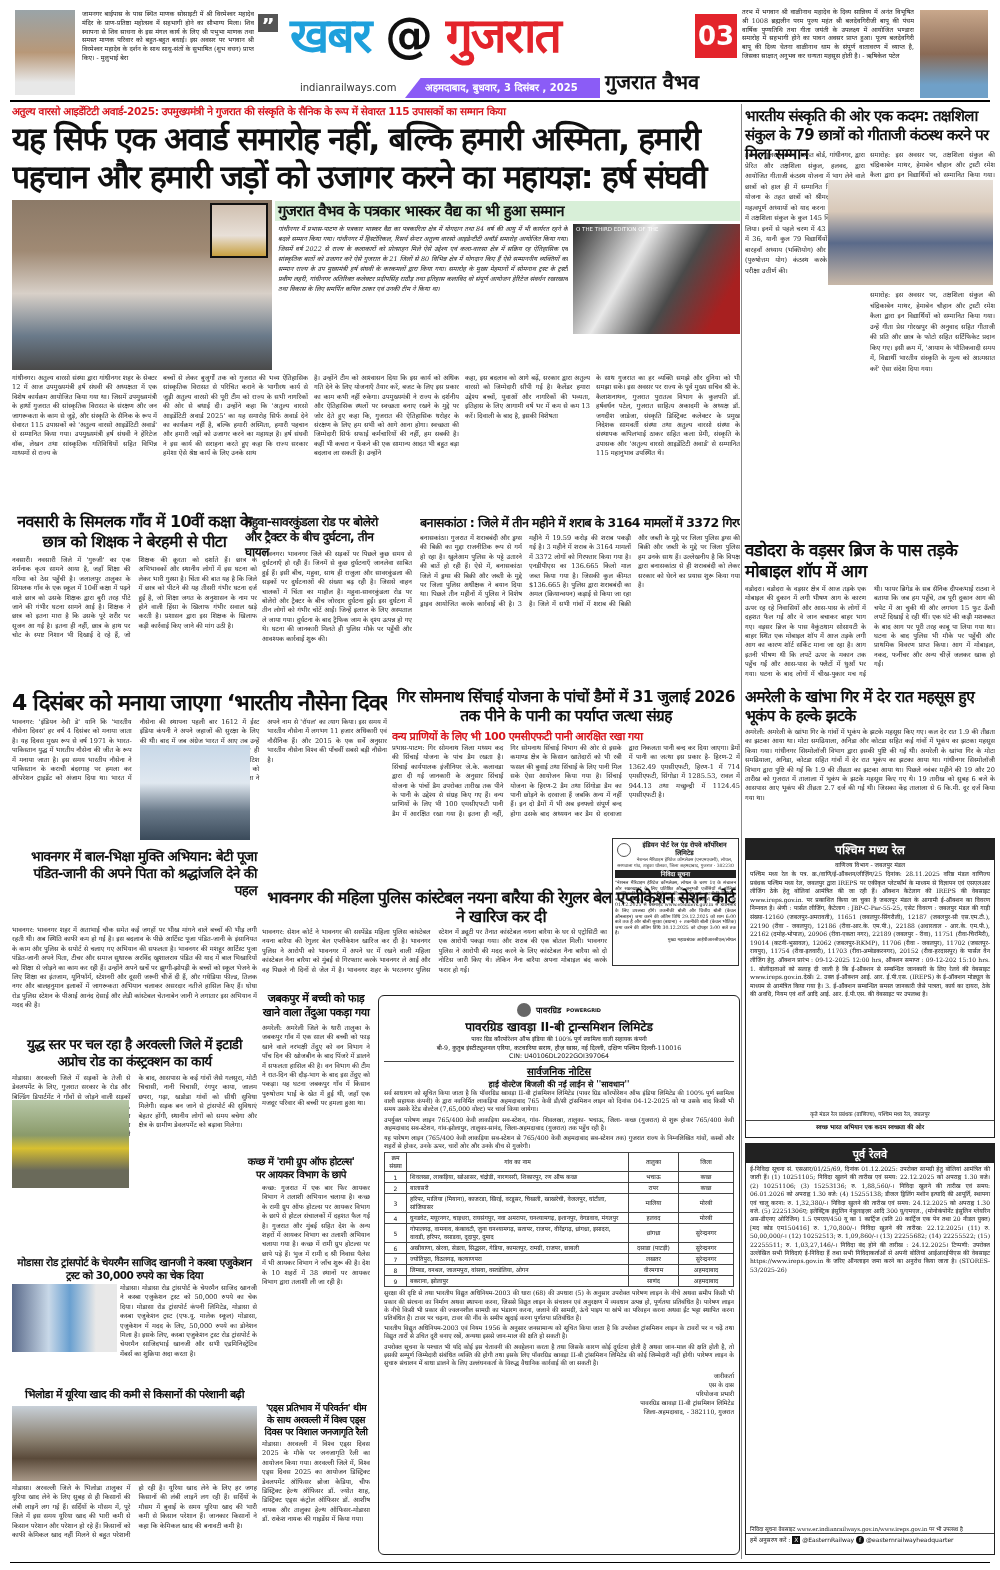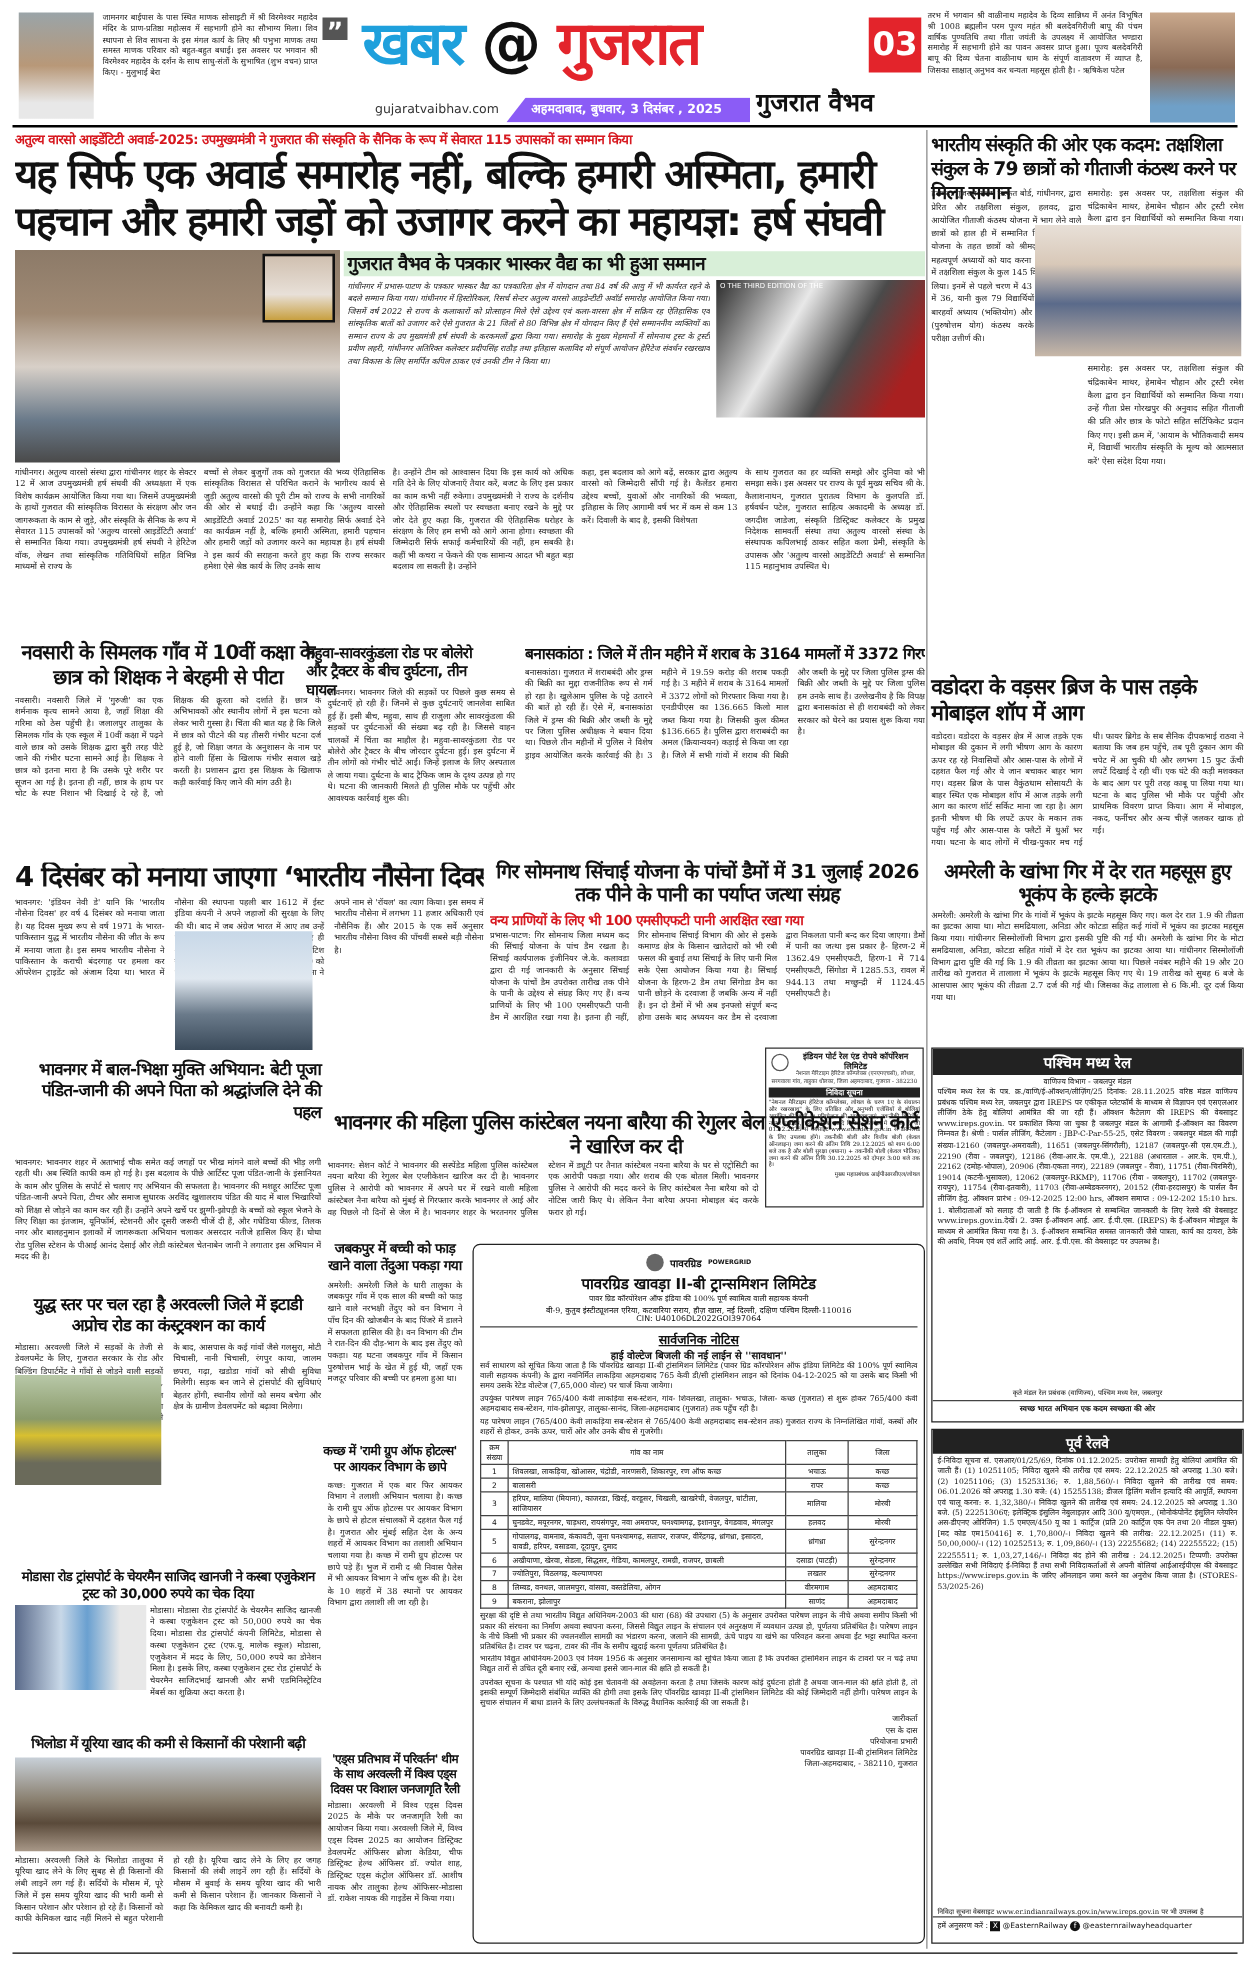--- a/index.html
+++ b/index.html
@@ -21,21 +21,21 @@
 <div class="abs txt" style="left:82px;top:10px;width:172px;height:90px;font-size:6.4px;line-height:8.8px">जामनगर बाईपास के पास स्थित माणक सोसाइटी में श्री विरमेश्वर महादेव मंदिर के प्राण-प्रतिष्ठा महोत्सव में सहभागी होने का सौभाग्य मिला। शिव स्थापना से शिव साधना के इस मंगल कार्य के लिए श्री पभुभा माणक तथा समस्त माणक परिवार को बहुत-बहुत बधाई। इस अवसर पर भगवान श्री विरमेश्वर महादेव के दर्शन के साथ साधु-संतों के सुभाषित (शुभ वचन) प्राप्त किए। - मुलुभाई बेरा</div>
 <div class="abs sans" style="left:258px;top:14px;width:20px;height:18px;background:#555;color:#fff;font-size:20px;line-height:22px;text-align:center;font-weight:bold">”</div>
 
 <div class="abs" style="left:290px;top:2px;width:380px;height:70px;font-family:'DejaVu Sans',sans-serif;font-weight:bold;font-size:48px;line-height:66px;letter-spacing:-2px;white-space:nowrap">
   <span style="color:#1ea0dc">खबर</span>
   <span style="color:#111">@</span>
   <span style="color:#e3242b">गुजरात</span>
 </div>
 <div class="abs sans" style="left:695px;top:14px;width:42px;height:44px;background:#e3242b;color:#fff;font-size:26px;font-weight:bold;line-height:44px;text-align:center">03</div>
 
-<div class="abs sans" style="left:300px;top:82px;font-size:10px;color:#333">gujaratvaibhav.com</div>
+<div class="abs sans" style="left:300px;top:82px;font-size:10px;color:#333">indianrailways.com</div>
 <div class="abs sans" style="left:405px;top:78px;width:195px;height:20px;background:#8b5cf6;clip-path:polygon(8% 0,100% 0,100% 100%,0 100%)">
   <span style="display:block;color:#fff;font-size:10px;font-weight:bold;line-height:20px;padding-left:20px;white-space:nowrap">अहमदाबाद, बुधवार, 3 दिसंबर , 2025</span>
 </div>
 <div class="abs sans" style="left:605px;top:68px;font-size:20px;font-weight:bold;color:#111;white-space:nowrap">गुजरात वैभव</div>
 
 <div class="abs txt" style="left:742px;top:8px;width:172px;height:92px;font-size:6.4px;line-height:8.8px">तरभ में भगवान श्री वाळीनाथ महादेव के दिव्य सान्निध्य में अनंत विभूषित श्री 1008 ब्रह्मलीन परम पूज्य महंत श्री बलदेवगिरीजी बापू की पंचम वार्षिक पुण्यतिथि तथा गीता जयंती के उपलक्ष्य में आयोजित भण्डारा समारोह में सहभागी होने का पावन अवसर प्राप्त हुआ। पूज्य बलदेवगिरी बापू की दिव्य चेतना वाळीनाथ धाम के संपूर्ण वातावरण में व्याप्त है, जिसका साक्षात् अनुभव कर धन्यता महसूस होती है। - ऋषिकेश पटेल</div>
 <div class="abs photo" style="left:920px;top:10px;width:68px;height:88px;background:linear-gradient(180deg,#c9a88c,#8a6a55 50%,#6fa0c8 85%)"></div>
 
 <div class="abs rule" style="left:10px;top:100px;width:980px;height:2px"></div>
 
@@ -86,21 +86,21 @@
 
 <div class="abs box" style="left:612px;top:838px;width:127px;height:128px;padding:2px;overflow:hidden">
   <div style="width:14px;height:14px;border-radius:50%;border:1px solid #555;float:left;margin:2px"></div>
   <div class="sans" style="font-size:6.5px;font-weight:bold;text-align:center;line-height:8px">इंडियन पोर्ट रेल एंड रोपवे कॉर्पोरेशन लिमिटेड</div>
   <div style="font-size:4.5px;text-align:center;line-height:5.5px;color:#333">नेशनल मैरिटाइम हेरिटेज कॉम्प्लेक्स (एनएमएचसी), लोथल, सरगवाला गांव, ताहुका धोलका, जिला अहमदाबाद, गुजरात - 382230</div>
   <div class="sans" style="background:#222;color:#fff;font-size:6px;text-align:center;font-weight:bold;margin:2px 0">निविदा सूचना</div>
   <div style="font-size:4.6px;line-height:5.6px;text-align:justify">"नेशनल मैरिटाइम हेरिटेज कॉम्प्लेक्स, लोथल के चरण 1ए के संचालन और रखरखाव" के लिए प्रतिष्ठित और अनुभवी एजेंसियों से बोलियां आमंत्रित की जाती हैं। परियोजना की आवश्यकताएं, तकनीकी विनिर्देश, नक्शा मानचित्र, चयन प्रक्रिया आदि निविदा दस्तावेज में शामिल हैं, जो 01.12.2025 से वेबसाइट www.etenders.gov.in से डाउनलोड के लिए उपलब्ध होंगे। तकनीकी बोली और वित्तीय बोली (केवल ऑनलाइन) जमा करने की अंतिम तिथि 29.12.2025 को शाम 6:00 बजे तक है और बोली सुरक्षा (बयाना) + तकनीकी बोली (केवल भौतिक) जमा करने की अंतिम तिथि 30.12.2025 को दोपहर 3:00 बजे तक है।</div>
   <div style="font-size:4.6px;text-align:right">मुख्य महाप्रबंधक आईपीआरसीएल/लोथल</div>
 </div>
 
-<div class="abs hl" style="left:745px;top:688px;width:250px;font-size:15.5px;line-height:19px;text-align:center;letter-spacing:-0.6px">अमरेली के खांभा गिर में देर रात महसूस हुए भूकंप के हल्के झटके</div>
+<div class="abs hl" style="left:745px;top:688px;width:250px;font-size:15.5px;line-height:19px;text-align:left;letter-spacing:-0.6px">अमरेली के खांभा गिर में देर रात महसूस हुए भूकंप के हल्के झटके</div>
 <div class="abs txt" style="left:745px;top:728px;width:250px;height:100px">अमरेली: अमरेली के खांभा गिर के गांवों में भूकंप के झटके महसूस किए गए। कल देर रात 1.9 की तीव्रता का झटका आया था। मोटा समढियाला, अनिडा और कोटडा सहित कई गांवों में भूकंप का झटका महसूस किया गया। गांधीनगर सिस्मोलॉजी विभाग द्वारा इसकी पुष्टि की गई थी। अमरेली के खांभा गिर के मोटा समढियाला, अनिडा, कोटडा सहित गांवों में देर रात भूकंप का झटका आया था। गांधीनगर सिस्मोलॉजी विभाग द्वारा पुष्टि की गई कि 1.9 की तीव्रता का झटका आया था। पिछले नवंबर महीने की 19 और 20 तारीख को गुजरात में तालाला में भूकंप के झटके महसूस किए गए थे। 19 तारीख को सुबह 6 बजे के आसपास आए भूकंप की तीव्रता 2.7 दर्ज की गई थी। जिसका केंद्र तालाला से 6 कि.मी. दूर दर्ज किया गया था।</div>
 
 <div class="abs box" style="left:745px;top:838px;width:250px;height:300px;border:1.5px solid #222;overflow:hidden">
   <div class="sans" style="background:#222;color:#fff;font-size:12px;font-weight:bold;text-align:center;padding:2px 0">पश्चिम मध्य रेल</div>
   <div class="sans" style="font-size:6px;text-align:center;padding:1px 0">वाणिज्य विभाग - जबलपुर मंडल</div>
   <div style="font-size:6px;line-height:8.6px;text-align:justify;padding:0 4px;height:240px;overflow:hidden">पश्चिम मध्य रेल के पत्र. क्र./वाणि/ई-ऑक्शन/लीज़िंग/25 दिनांक: 28.11.2025 वरिष्ठ मंडल वाणिज्य प्रबंधक पश्चिम मध्य रेल, जबलपुर द्वारा IREPS पर एकीकृत प्लेटफॉर्म के माध्यम से विज्ञापन एवं एसएलआर लीजिंग ठेके हेतु बोलियां आमंत्रित की जा रही हैं। ऑक्शन कैटेलाग की IREPS की वेबसाइट www.ireps.gov.in. पर प्रकाशित किया जा चुका है जबलपुर मंडल के आगामी ई-ऑक्शन का विवरण निम्नवत है। श्रेणी : पार्सल लीजिंग, कैटेलाग : JBP-C-Par-55-25, एसेट विवरण : जबलपुर मंडल की गाड़ी संख्या-12160 (जबलपुर-अमरावती), 11651 (जबलपुर-सिंगरौली), 12187 (जबलपुर-सी एस.एम.टी.), 22190 (रीवा - जबलपुर), 12186 (रीवा-आर.के. एम.पी.), 22188 (अधारताल - आर.के. एम.पी.), 22162 (दमोह-भोपाल), 20906 (रीवा-एकता नगर), 22189 (जबलपुर - रीवा), 11751 (रीवा-चिरमिरी), 19014 (कटनी-भुसावल), 12062 (जबलपुर-RKMP), 11706 (रीवा - जबलपुर), 11702 (जबलपुर-रायपुर), 11754 (रीवा-इतवारी), 11703 (रीवा-अम्बेडकरनगर), 20152 (रीवा-हरदासपुर) के पार्सल वैन लीजिंग हेतु. ऑक्शन प्रारंभ : 09-12-2025 12:00 hrs, ऑक्शन समाप्त : 09-12-202 15:10 hrs. 1. बोलीदाताओं को सलाह दी जाती है कि ई-ऑक्शन से सम्बन्धित जानकारी के लिए रेलवे की वेबसाइट www.ireps.gov.in.देखें। 2. उक्त ई-ऑक्शन आई. आर. ई.पी.एस. (IREPS) के ई-ऑक्शन मोड्यूल के माध्यम से आमंत्रित किया गया है। 3. ई-ऑक्शन सम्बन्धित समस्त जानकारी जैसे पात्रता, कार्य का दायरा, ठेके की अवधि, नियम एवं शर्तें आदि आई. आर. ई.पी.एस. की वेबसाइट पर उपलब्ध है।</div>
   <div style="font-size:5.5px;text-align:center">कृते मंडल रेल प्रबंधक (वाणिज्य), पश्चिम मध्य रेल, जबलपुर</div>
   <div class="sans" style="font-size:6px;text-align:center;font-weight:bold;border-top:1px solid #444;margin-top:2px;padding-top:2px">स्वच्छ भारत अभियान एक कदम स्वच्छता की ओर</div>
 </div>
 
@@ -123,21 +123,21 @@
 <div class="abs hl" style="left:262px;top:888px;width:478px;font-size:16px;line-height:19px;text-align:center;letter-spacing:-0.7px">भावनगर की महिला पुलिस कांस्टेबल नयना बारैया की रेगुलर बेल एप्लीकेशन सेशन कोर्ट ने खारिज कर दी</div>
 <div class="abs txt" style="left:262px;top:928px;width:345px;height:60px;column-count:2;column-gap:8px">भावनगर: सेशन कोर्ट ने भावनगर की सस्पेंडेड महिला पुलिस कांस्टेबल नयना बारैया की रेगुलर बेल एप्लीकेशन खारिज कर दी है। भावनगर पुलिस ने आरोपी को भावनगर में अपने घर में रखने वाली महिला कांस्टेबल नैना बारैया को मुंबई से गिरफ्तार करके भावनगर ले आई और वह पिछले नौ दिनों से जेल में है। भावनगर शहर के भरतनगर पुलिस स्टेशन में ड्यूटी पर तैनात कांस्टेबल नयना बारैया के घर से एट्रोसिटी का एक आरोपी पकड़ा गया। और शराब की एक बोतल मिली। भावनगर पुलिस ने आरोपी की मदद करने के लिए कांस्टेबल नैना बारैया को दो नोटिस जारी किए थे। लेकिन नैना बारैया अपना मोबाइल बंद करके फरार हो गई।</div>
 
 <div class="abs hl" style="left:12px;top:1036px;width:245px;font-size:13.5px;line-height:17px;text-align:center;letter-spacing:-0.6px">युद्ध स्तर पर चल रहा है अरवल्ली जिले में इटाडी अप्रोच रोड का कंस्ट्रक्शन का कार्य</div>
 <div class="abs txt" style="left:12px;top:1074px;width:245px;height:178px;column-count:2;column-gap:8px">मोडासा। अरवल्ली जिले में सड़कों के तेजी से डेवलपमेंट के लिए, गुजरात सरकार के रोड और बिल्डिंग डिपार्टमेंट ने गाँवों से जोड़ने वाली सड़कों को बनाने का काम शुरू किया है। इसी के तहत, अरावली जिले के रोड और बिल्डिंग पंचायत डिपार्टमेंट द्वारा इटाडी अप्रोच रोड का कंस्ट्रक्शन का काम अभी तेजी से चल रहा है। सड़क के बन जाने के बाद, आसपास के कई गांवों जैसे गलसुरा, मोटी चिचासी, नानी चिचासी, रंगपुर काया, जालम छपरा, गढ़ा, खडोडा गांवों को सीधी सुविधा मिलेगी। सड़क बन जाने से ट्रांसपोर्ट की सुविधाएं बेहतर होंगी, स्थानीय लोगों को समय बचेगा और क्षेत्र के ग्रामीण डेवलपमेंट को बढ़ावा मिलेगा।</div>
 <div class="abs photo" style="left:12px;top:1100px;width:117px;height:88px;background:linear-gradient(180deg,#b8c8a8,#8a9a6a 40%,#d8c030 55%,#6a6a5a 80%)"></div>
 
 <div class="abs hl" style="left:262px;top:992px;width:108px;font-size:11px;line-height:14px;text-align:center;letter-spacing:-0.5px">जबकपुर में बच्ची को फाड़ खाने वाला तेंदुआ पकड़ा गया</div>
 <div class="abs txt" style="left:262px;top:1024px;width:108px;height:128px">अमरेली: अमरेली जिले के धारी तालुका के जबकपुर गाँव में एक साल की बच्ची को फाड़ खाने वाले नरभक्षी तेंदुए को वन विभाग ने पाँच दिन की खोजबीन के बाद पिंजरे में डालने में सफलता हासिल की है। वन विभाग की टीम ने रात-दिन की दौड़-भाग के बाद इस तेंदुए को पकड़ा। यह घटना जबकपुर गाँव में किसान पुरुषोत्तम भाई के खेत में हुई थी, जहाँ एक मजदूर परिवार की बच्ची पर हमला हुआ था।</div>
 
-<div class="abs hl" style="left:258px;top:1156px;width:108px;font-size:10px;line-height:12.5px;text-align:center;letter-spacing:-0.5px">कच्छ में 'रामी ग्रुप ऑफ होटल्स' पर आयकर विभाग के छापे</div>
+<div class="abs hl" style="left:247px;top:1156px;width:108px;font-size:10px;line-height:12.5px;text-align:center;letter-spacing:-0.5px">कच्छ में 'रामी ग्रुप ऑफ होटल्स' पर आयकर विभाग के छापे</div>
 <div class="abs txt" style="left:262px;top:1184px;width:108px;height:116px">कच्छ: गुजरात में एक बार फिर आयकर विभाग ने तलाशी अभियान चलाया है। कच्छ के रामी ग्रुप ऑफ होटल्स पर आयकर विभाग के छापे से होटल संचालकों में दहशत फैल गई है। गुजरात और मुंबई सहित देश के अन्य शहरों में आयकर विभाग का तलाशी अभियान चलाया गया है। कच्छ में रामी ग्रुप होटल्स पर छापे पड़े हैं। भुज में रामी द श्री निवास पैलेस में भी आयकर विभाग ने जाँच शुरू की है। देश के 10 शहरों में 38 स्थानों पर आयकर विभाग द्वारा तलाशी ली जा रही है।</div>
 
 <div class="abs box" style="left:378px;top:995px;width:362px;height:560px;border:1.5px solid #222;border-radius:6px;padding:3px 5px;overflow:hidden">
   <div style="text-align:center">
     <span style="display:inline-block;width:14px;height:14px;border-radius:50%;background:#666;vertical-align:middle"></span>
     <span class="sans" style="font-size:8px;font-weight:bold;vertical-align:middle">पावरग्रिड</span>
     <span class="sans" style="font-size:5px;font-weight:bold;vertical-align:middle">POWERGRID</span>
   </div>
   <div class="sans" style="font-size:12px;font-weight:bold;text-align:center">पावरग्रिड खावड़ा II-बी ट्रान्समिशन लिमिटेड</div>
   <div style="font-size:6px;text-align:center">पावर ग्रिड कॉरपोरेशन ऑफ इंडिया की 100% पूर्ण स्वामित्व वाली सहायक कंपनी</div>

